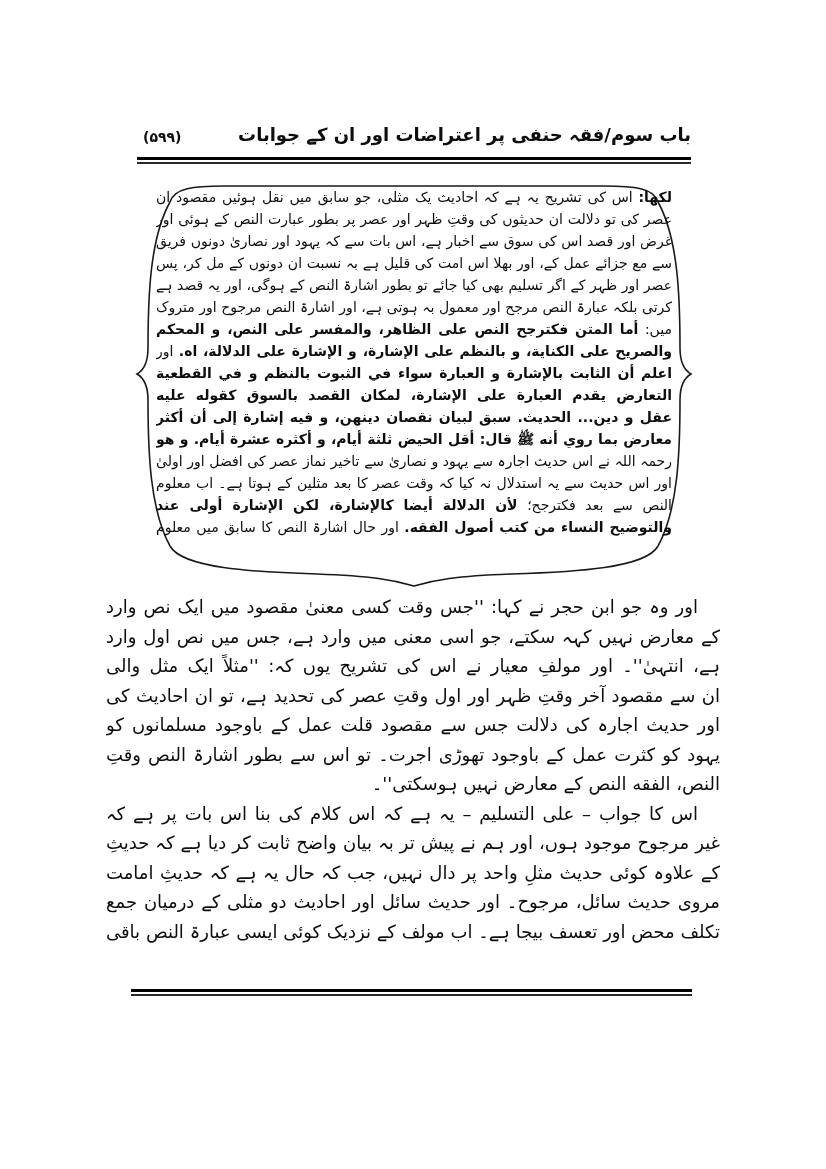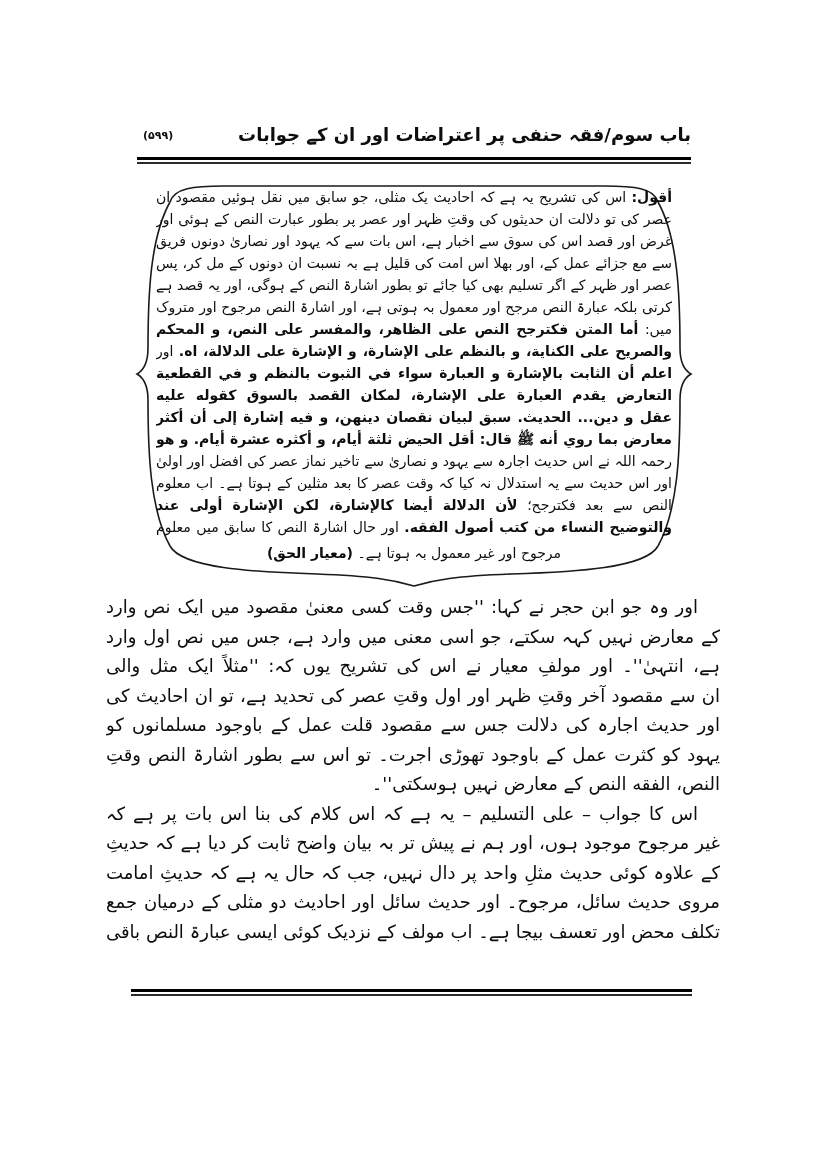--- a/index.html
+++ b/index.html
@@ -7,21 +7,21 @@
     width:826px;height:1169px;position:relative;background:#ffffff;
     font-family:"DejaVu Sans",sans-serif;color:#0d0d0d;overflow:hidden;
   }
   .page{position:absolute;inset:0;background:#fff;}
   
   .htitle{
     position:absolute;top:124px;right:135px;direction:rtl;
     font-size:18px;font-weight:bold;letter-spacing:0;
   }
   .pagenum{
-    position:absolute;top:129px;left:143px;direction:ltr;font-size:11px;font-weight:bold;
+    position:absolute;top:129px;left:143px;direction:ltr;font-size:14px;font-weight:bold;
   }
   .rule{position:absolute;}
   .rule .r1{height:3px;background:#000;}
   .rule .r2{height:2px;background:#2a2a2a;margin-top:2px;}
   .top-rule{left:137px;top:157px;width:554px;}
   .bottom-rule{left:131px;top:989px;width:561px;}
   
   .bracket{position:absolute;left:132px;top:176px;width:564px;height:430px;}
   .bracket svg{position:absolute;left:0;top:0;}
   .btext{
@@ -57,38 +57,37 @@
   </div>
 
   <div class="bracket">
     <svg width="564" height="430" viewBox="0 0 564 430">
       <path d="M 38 26 C 42 12, 62 10, 92 10 L 472 10 C 502 10, 522 12, 526 26" fill="none" stroke="#1a1a1a" stroke-width="1.6"></path>
       <path d="M 38 26 C 18 62, 16 120, 16 172 C 16 187, 12 194, 5 198 C 12 202, 16 209, 16 224 C 16 276, 18 334, 38 370" fill="none" stroke="#1a1a1a" stroke-width="1.6"></path>
       <path d="M 526 26 C 546 62, 548 120, 548 172 C 548 187, 552 194, 559 198 C 552 202, 548 209, 548 224 C 548 276, 546 334, 526 370" fill="none" stroke="#1a1a1a" stroke-width="1.6"></path>
       <path d="M 38 370 C 50 392, 120 396, 185 398 C 240 400, 262 404, 282 410 C 302 404, 324 400, 379 398 C 444 396, 514 392, 526 370" fill="none" stroke="#1a1a1a" stroke-width="1.6"></path>
     </svg>
     <div class="btext">
-        <div class="tline just"><span class="ab">أقول:</span><span> اس کی تشریح یہ ہے کہ احادیث یک مثلی، جو سابق میں نقل ہوئیں مقصود ان سے تحدید ہے آخر وقتِ ظہر کی اور اول وقتِ</span></div>
+        <div class="tline just"><span class="ab">لکھا:</span><span> اس کی تشریح یہ ہے کہ احادیث یک مثلی، جو سابق میں نقل ہوئیں مقصود ان سے تحدید ہے آخر وقتِ ظہر کی اور اول وقتِ</span></div>
         <div class="tline just"><span>عصر کی تو دلالت ان حدیثوں کی وقتِ ظہر اور عصر پر بطور عبارت النص کے ہوئی اور حدیث اجارہ کی، جس سے مولف کو استدلال ہے</span></div>
         <div class="tline just"><span>غرض اور قصد اس کی سوق سے اخبار ہے، اس بات سے کہ یہود اور نصاریٰ دونوں فریق باوجود کثرت عمل کے کم تر ہیں امت محمدیہ</span></div>
         <div class="tline just"><span>سے مع جزائے عمل کے، اور بھلا اس امت کی قلیل ہے بہ نسبت ان دونوں کے مل کر، پس دلالت اس حدیث کی اوپر کمی و بیشی وقت</span></div>
         <div class="tline just"><span>عصر اور ظہر کے اگر تسلیم بھی کیا جائے تو بطور اشارۃ النص کے ہوگی، اور یہ قصد ہے کہ اشارۃ النص معارض عبارۃ النص کے نہیں ہوا</span></div>
         <div class="tline just"><span>کرتی بلکہ عبارۃ النص مرجح اور معمول بہ ہوتی ہے، اور اشارۃ النص مرجوح اور متروک ہوتی ہے، جیسا کہ کہا صدر الشریعہ حنفی نے توضیح</span></div>
         <div class="tline just"><span>میں: </span><span class="ab">أما المتن فكترجح النص على الظاهر، والمفسر على النص، و المحكم على المفسر، والحقيقة على المجاز،</span></div>
         <div class="tline just"><span class="ab">والصريح على الكناية، و بالنظم على الإشارة، و الإشارة على الدلالة، اه.</span><span> اور کہا علامہ تفتازانی نے تلویح میں:</span></div>
         <div class="tline just"><span class="ab">اعلم أن الثابت بالإشارة و العبارة سواء في الثبوت بالنظم و في القطعية أيضا عند الأكثر، إلا أنه عند</span></div>
         <div class="tline just"><span class="ab">التعارض يقدم العبارة على الإشارة، لمكان القصد بالسوق كقوله عليه السلام في النساء: إنهن ناقصات</span></div>
         <div class="tline just"><span class="ab">عقل و دين... الحديث. سبق لبيان نقصان دينهن، و فيه إشارة إلى أن أكثر الحيض خمسة عشر يوما، و هو</span></div>
         <div class="tline just"><span class="ab">معارض بما روي أنه ﷺ قال: أقل الحيض ثلثة أيام، و أكثره عشرة أيام. و هو عبارة فرجع له.</span></div>
         <div class="tline just"><span>رحمہ اللہ نے اس حدیث اجارہ سے یہود و نصاریٰ سے تاخیر نماز عصر کی افضل اور اولیٰ لکھا ہے، از روئے دلالت نص کے اپنی موطا میں،</span></div>
         <div class="tline just"><span>اور اس حدیث سے یہ استدلال نہ کیا کہ وقت عصر کا بعد مثلین کے ہوتا ہے۔ اب معلوم ہو کہ دلالت النص کم تر ہوتی ہے اشارۃ</span></div>
         <div class="tline just"><span>النص سے بعد فكترجح؛ </span><span class="ab">لأن الدلالة أيضا كالإشارة، لكن الإشارة أولى عند التعارض كذا في نور الأنوار،</span></div>
         <div class="tline just"><span class="ab">والتوضيح النساء من كتب أصول الفقه.</span><span> اور حال اشارۃ النص کا سابق میں معلوم ہوچکا کہ بمقابلہ عبارت النص کے</span></div>
       </div>
-    <div class="bfooter"><span>مرجوح اور غیر معمول بہ ہوتا ہے۔ </span><span class="ab">(معیار الحق)</span></div>
   </div>
 
   <div class="bodytext">
     <div class="para indent-first">
         <div class="tline just"><span>اور وہ جو ابن حجر نے کہا: ''جس وقت کسی معنیٰ مقصود میں ایک نص وارد ہو تو اس کو، اس نص</span></div>
         <div class="tline just"><span>کے معارض نہیں کہہ سکتے، جو اسی معنی میں وارد ہے، جس میں نص اول وارد تھی، لیکن اس سے مقصود امر آخر</span></div>
         <div class="tline just"><span>ہے، انتہیٰ''۔ اور مولفِ معیار نے اس کی تشریح یوں کہ: ''مثلاً ایک مثل والی حدیثیں جو سابق میں منقول ہوئیں،</span></div>
         <div class="tline just"><span>ان سے مقصود آخر وقتِ ظہر اور اول وقتِ عصر کی تحدید ہے، تو ان احادیث کی دلالت بطور عبارت النص ہوگی،</span></div>
         <div class="tline just"><span>اور حدیث اجارہ کی دلالت جس سے مقصود قلت عمل کے باوجود مسلمانوں کو زیادہ اجر دیا جانا ہے، اور نصاریٰ و</span></div>
         <div class="tline just"><span>یہود کو کثرت عمل کے باوجود تھوڑی اجرت۔ تو اس سے بطور اشارۃ النص وقتِ ظہر کا بیان ہوگا۔ اور اشارۃ</span></div>

